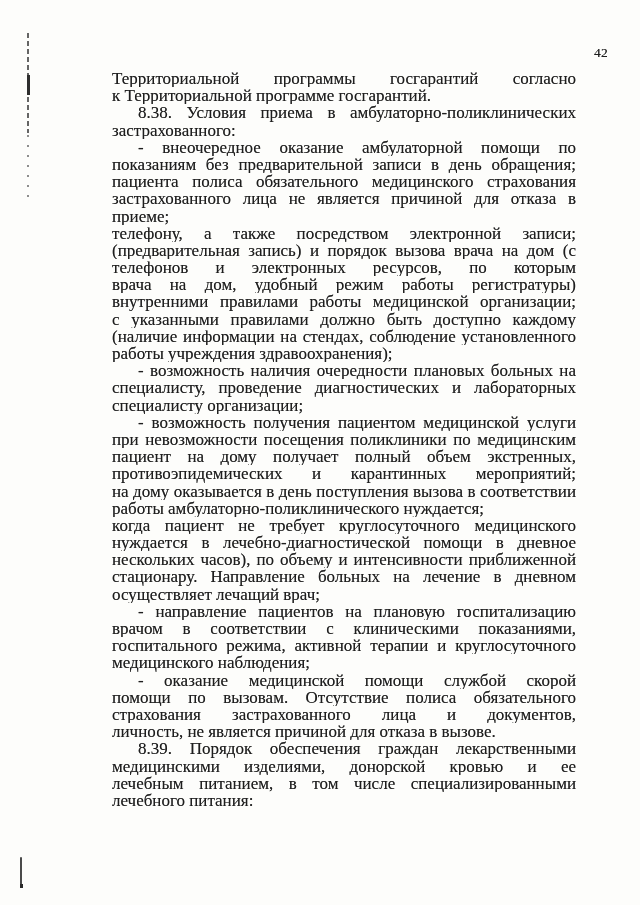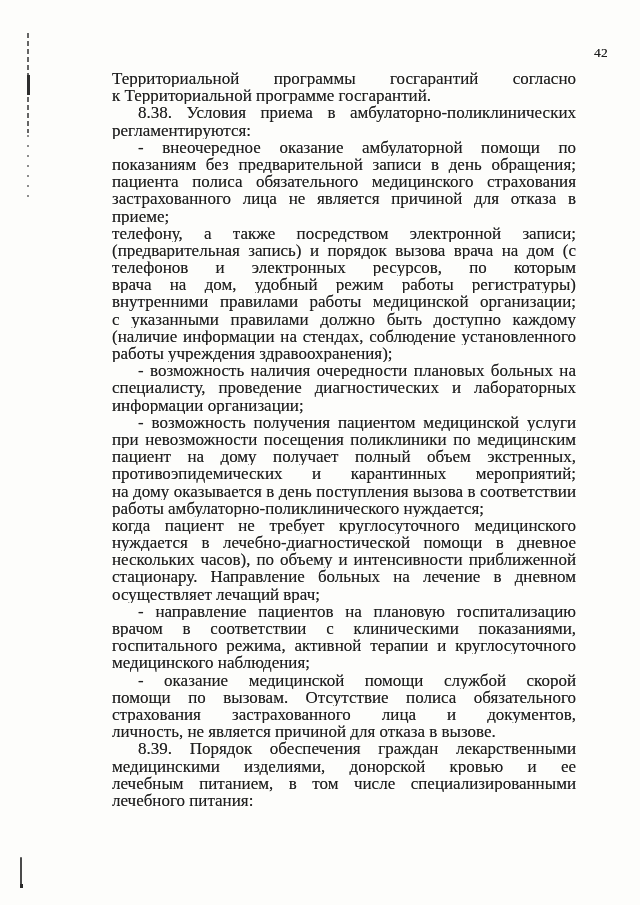--- a/index.html
+++ b/index.html
@@ -91,37 +91,37 @@
 </head>
 <body>
 
 <div class="page">
   <div class="page-number">42</div>
 
   <div class="doc-body" id="doc-body">
       <div class="line">Территориальной программы госгарантий согласно приложению 3</div>
       <div class="line last">к Территориальной программе госгарантий.</div>
       <div class="line ind">8.38. Условия приема в амбулаторно-поликлинических учреждениях</div>
-      <div class="line last">регламентируются:</div>
+      <div class="line last">застрахованного:</div>
       <div class="line ind">- внеочередное оказание амбулаторной помощи по экстренным</div>
       <div class="line">показаниям без предварительной записи в день обращения; отсутствие у</div>
       <div class="line">пациента полиса обязательного медицинского страхования</div>
       <div class="line">застрахованного лица не является причиной для отказа в экстренном</div>
       <div class="line last">приеме;</div>
       <div class="line">телефону, а также посредством электронной записи; организация приема</div>
       <div class="line">(предварительная запись) и порядок вызова врача на дом (с указанием</div>
       <div class="line">телефонов и электронных ресурсов, по которым регистрируются вызовы</div>
       <div class="line">врача на дом, удобный режим работы регистратуры) регламентируются</div>
       <div class="line">внутренними правилами работы медицинской организации; ознакомление</div>
       <div class="line">с указанными правилами должно быть доступно каждому пациенту</div>
       <div class="line">(наличие информации на стендах, соблюдение установленного режима</div>
       <div class="line last">работы учреждения здравоохранения);</div>
       <div class="line ind">- возможность наличия очередности плановых больных на прием к</div>
       <div class="line">специалисту, проведение диагностических и лабораторных исследований в</div>
-      <div class="line last">информации организации;</div>
+      <div class="line last">специалисту организации;</div>
       <div class="line ind">- возможность получения пациентом медицинской услуги на дому</div>
       <div class="line">при невозможности посещения поликлиники по медицинским показаниям;</div>
       <div class="line">пациент на дому получает полный объем экстренных, неотложных</div>
       <div class="line">противоэпидемических и карантинных мероприятий; медицинская помощь</div>
       <div class="line">на дому оказывается в день поступления вызова в соответствии с режимом</div>
       <div class="line last">работы амбулаторно-поликлинического нуждается;</div>
       <div class="line">когда пациент не требует круглосуточного медицинского наблюдения, но</div>
       <div class="line">нуждается в лечебно-диагностической помощи в дневное время (до</div>
       <div class="line">нескольких часов), по объему и интенсивности приближенной к</div>
       <div class="line">стационару. Направление больных на лечение в дневном стационаре</div>

